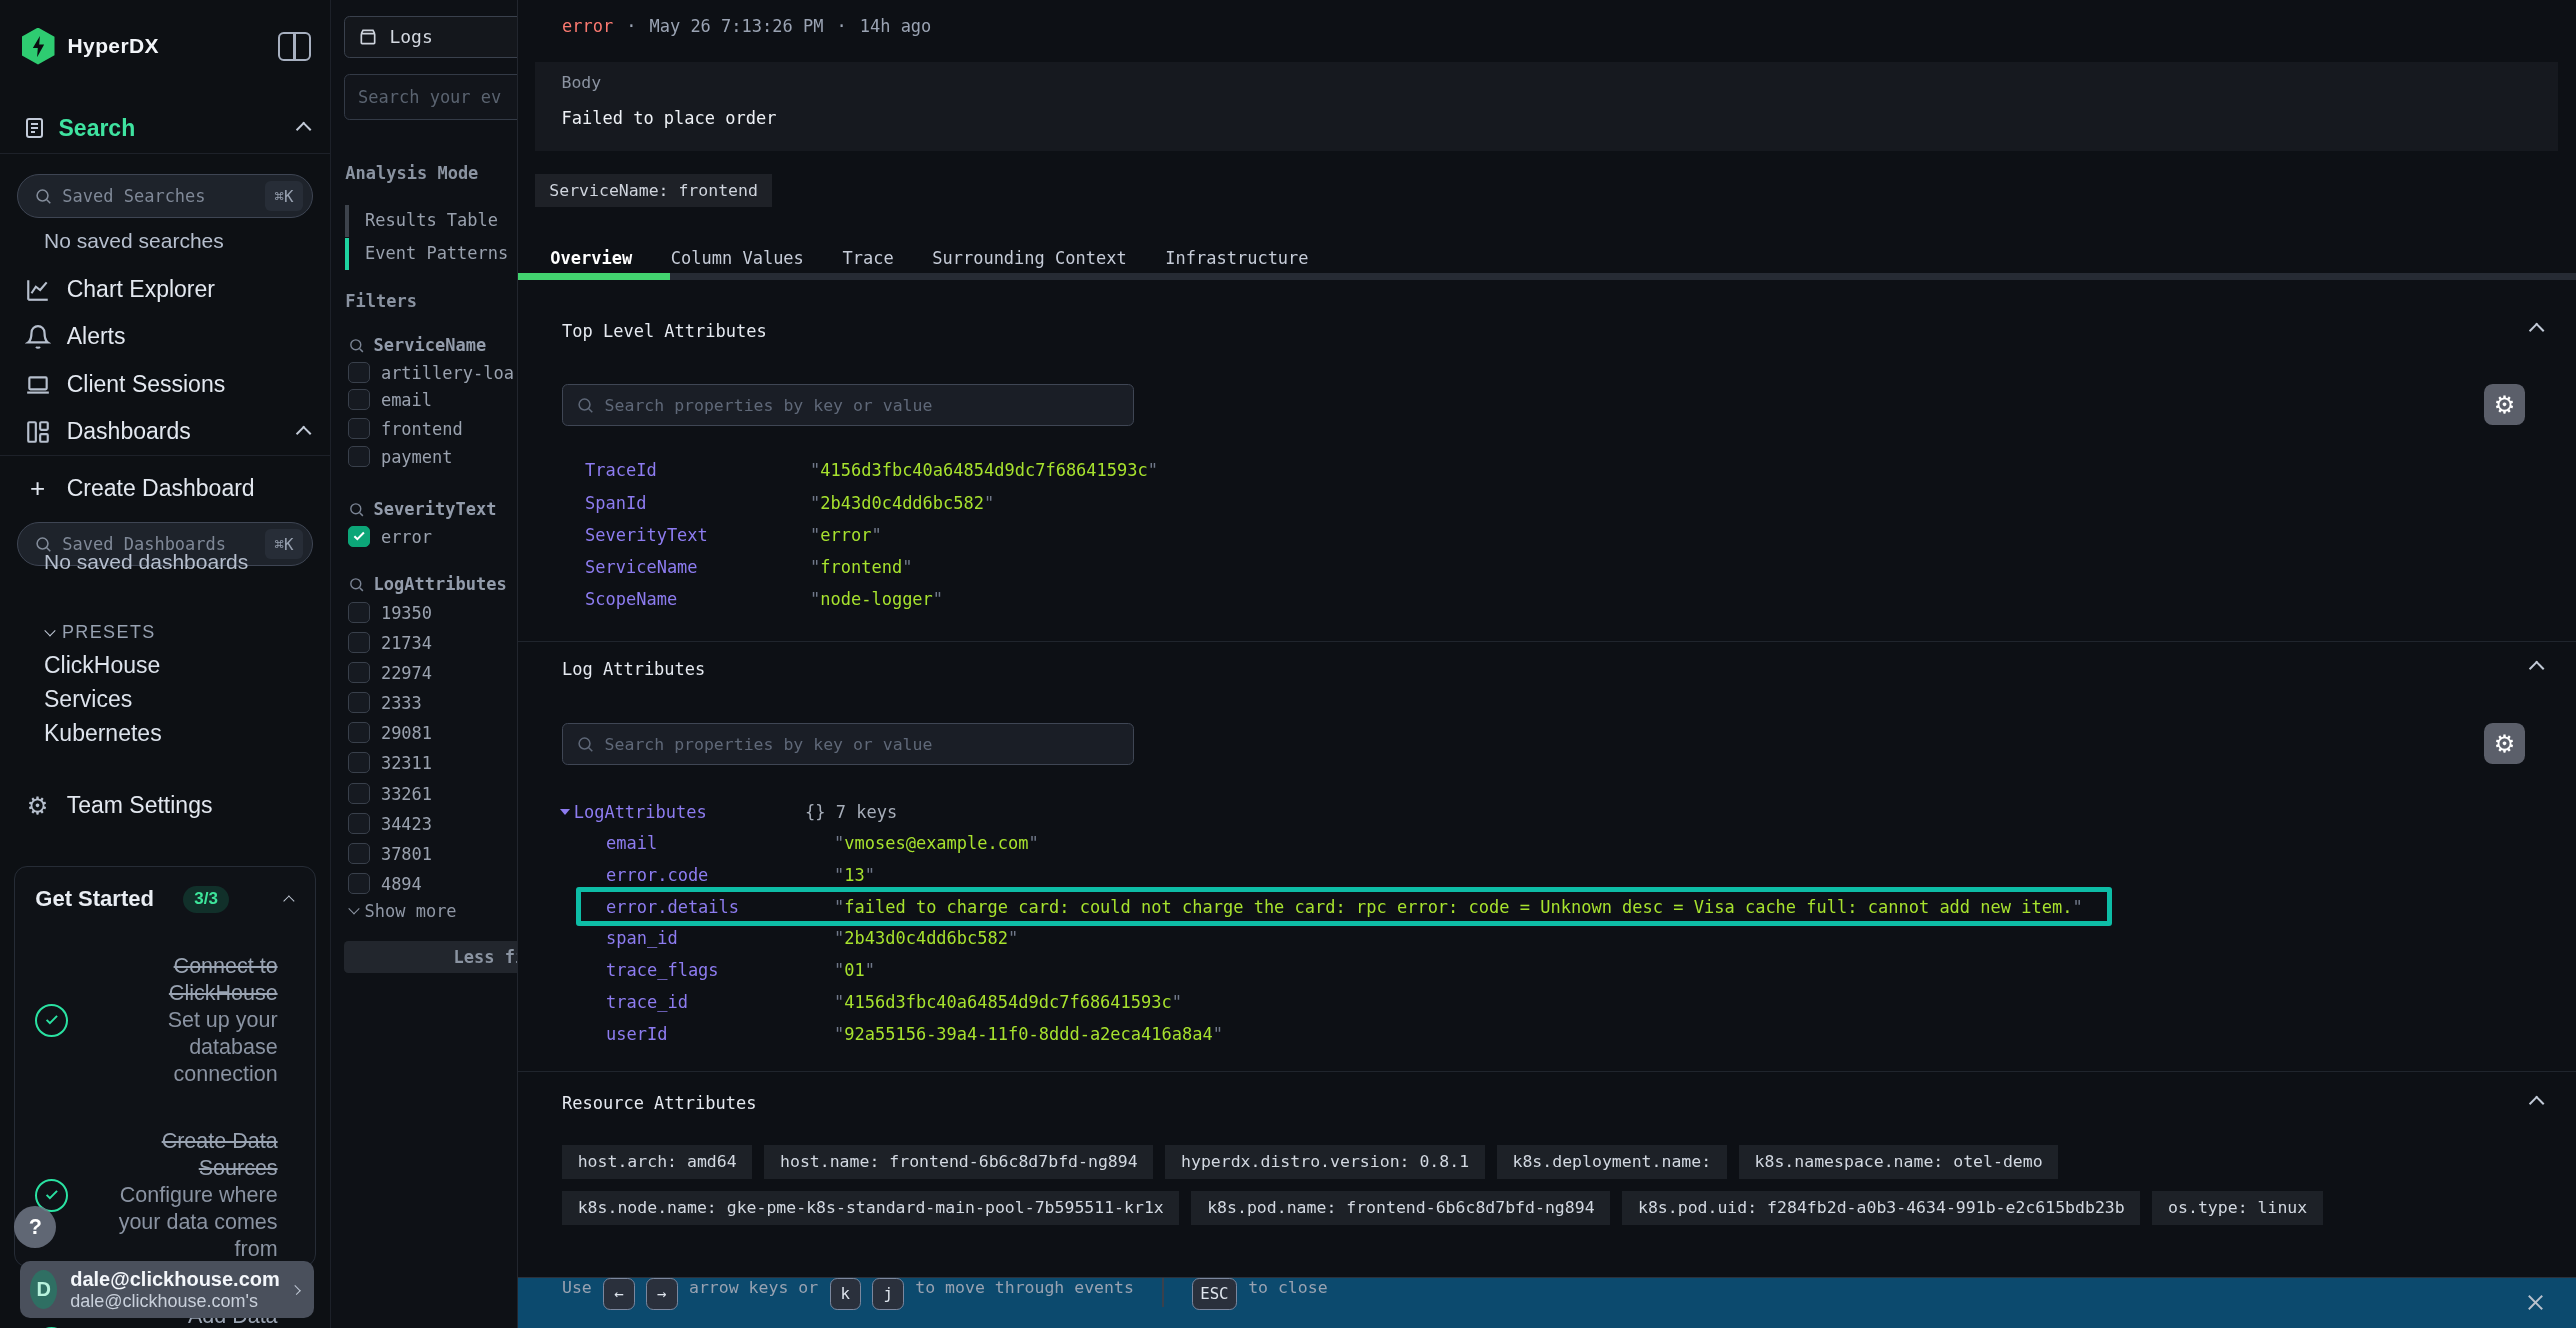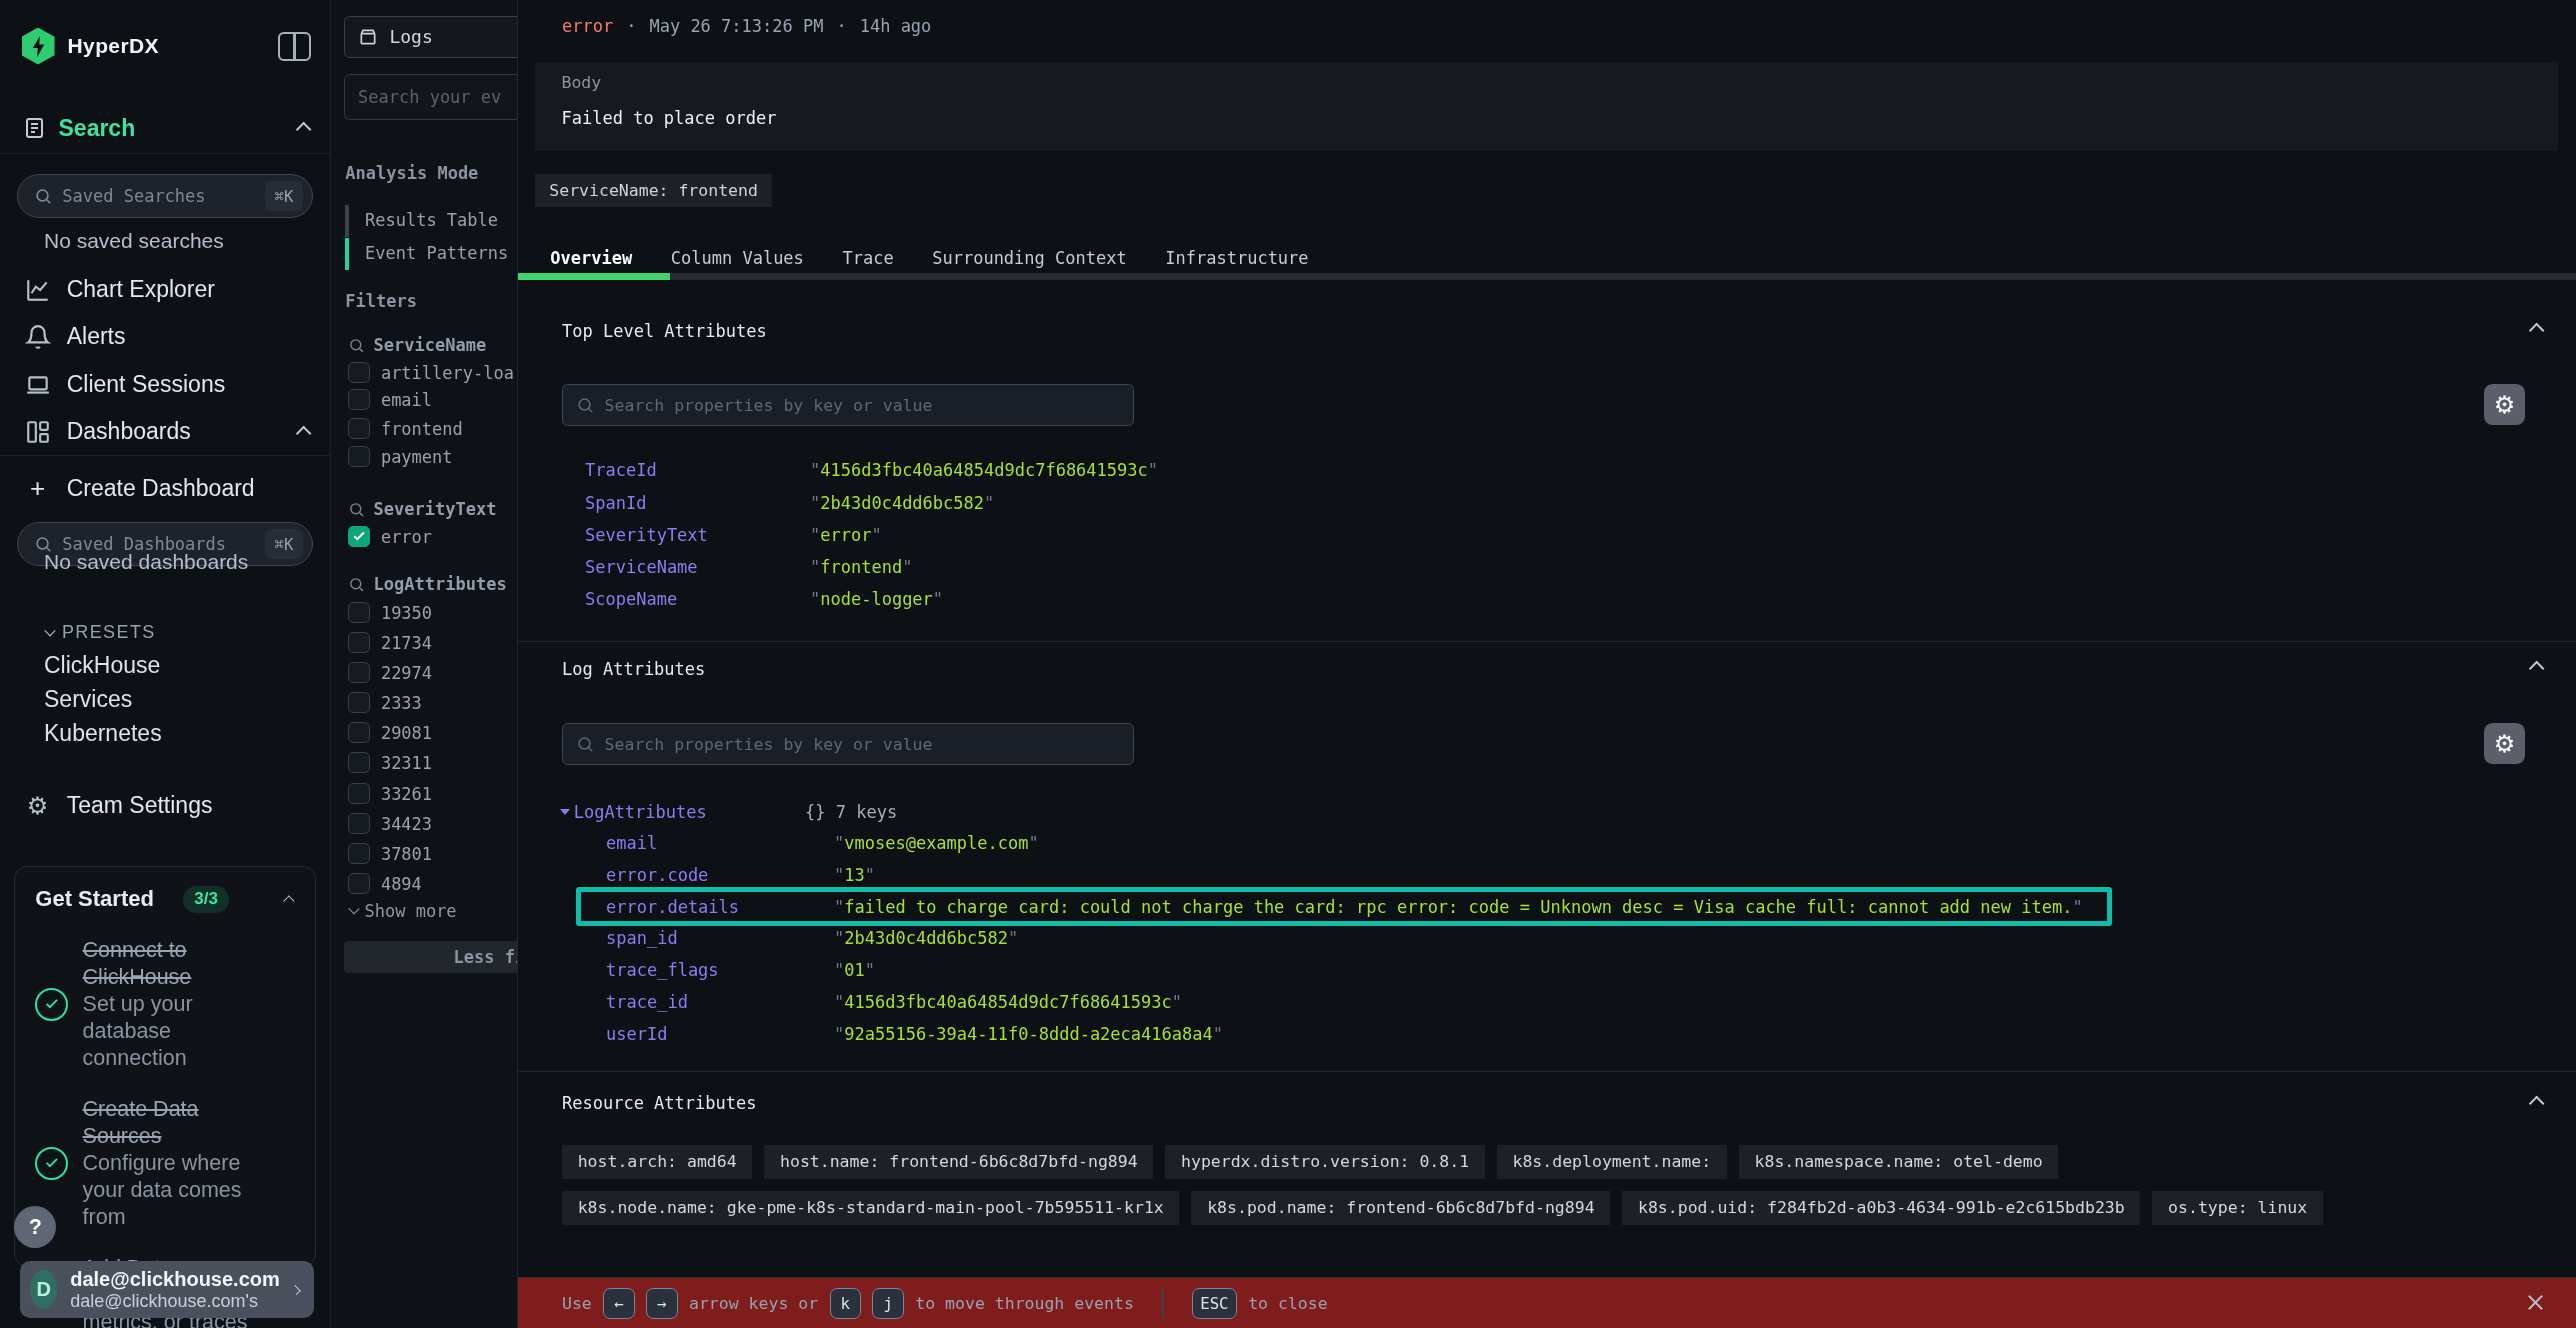--- a/index.html
+++ b/index.html
@@ -37,21 +37,21 @@
   .sb-nav-item{ position:absolute; left:24px; right:18.6px; height:47px; display:flex; align-items:center; gap:15.7px; font-size:23px; color:#e3e8f0; }
   .sb-nav-item .ic{ color:#b6bfcd; width:27px; display:flex; justify-content:center; }
   .sb-link{ position:absolute; left:44px; height:31.5px; display:flex; align-items:center; font-size:23px; color:#dde3ec; }
   .sb-presets{ position:absolute; left:44px; top:618px; height:29px; display:flex; align-items:center; gap:10px; font-size:18px; letter-spacing:1.4px; color:#97a1b1; }
   .gear-glyph{ font-family:"DejaVu Sans", sans-serif; }
 
   .gs-card{ position:absolute; left:14.3px; top:866px; width:302px; height:401px; background:#0f1217; border:1.4px solid #262c36; border-radius:13px; padding:18.6px 20px; }
   .gs-head{ display:flex; align-items:center; gap:29px; }
   .gs-title{ font-size:22px; font-weight:bold; color:#e9edf3; }
   .gs-badge{ background:#11302a; color:#3de59b; border-radius:715px; padding:3.6px 11.4px; font-size:17px; font-weight:bold; }
-  .gs-item{ display:flex; align-items:center; gap:14.3px; margin-top:24px; }
+  .gs-item{ display:flex; align-items:center; gap:14.3px; margin-top:40px;text-align:right; }
   .gs-check{ width:33px; height:33px; min-width:33px; border:2.1px solid #2ae2a2; border-radius:50%; display:flex; align-items:center; justify-content:center; color:#2ae2a2; }
   .gs-text{ width:195px; }
   .gs-item-title{ font-size:21.5px; color:#99a3b2; text-decoration:line-through; line-height:27px; }
   .gs-item-sub{ font-size:21.5px; color:#8a93a2; line-height:27px; }
 
   .help-fab{ position:absolute; left:14.3px; top:1206px; width:42px; height:42px; border-radius:50%; background:rgba(108,115,130,.88); color:#fff; font-size:21.5px; font-weight:bold; display:flex; align-items:center; justify-content:center; z-index:6; }
   .user-chip{ position:absolute; left:20px; right:15.7px; top:1261px; height:57px; background:#4a505c; border-radius:10px; display:flex; align-items:center; gap:13px; padding:0 15.7px 0 10px; z-index:7; }
   .avatar{ width:39px; height:39px; border-radius:50%; background:#2f6f63; color:#b8f2dd; font-size:20px; font-weight:bold; display:flex; align-items:center; justify-content:center; }
   .uc-name{ font-size:20px; font-weight:bold; color:#f3f6fa; line-height:24px; }
   .uc-sub{ font-size:18px; color:#c9d0db; line-height:21.5px; }
@@ -104,21 +104,21 @@
   .tree-root .k{ color:#8d7cf0; }
   .tree-root .meta{ color:#a7aeba; position:absolute; left:243px; white-space:nowrap; }
   .la-row{ position:absolute; height:31.5px; display:flex; align-items:center; font-size:17px; }
   .la-row .k{ position:absolute; left:88px; color:#8d7cf0; }
   .la-row .v{ position:absolute; left:316px; color:#a7e22e; white-space:nowrap; }
   .hl-box{ position:absolute; left:58px; top:887px; width:1536px; height:39px; border:5px solid #0dbda6; border-radius:2.9px; }
 
   .chips-row{ position:absolute; left:44px; right:14.3px; height:34px; display:flex; gap:12px; overflow:hidden; }
   .r-chip{ background:#1d2127; color:#d2d8e1; font-size:16.5px; height:34px; line-height:34px; padding:0 15.7px; white-space:nowrap; }
 
-  .ep-footer{ position:absolute; left:0; right:0; top:1277px; height:52px; background:#7f1d1d; border-top:1.4px solid #2b313b; display:flex; align-items:center; padding-left:44px; gap:11.4px; font-size:16.5px; color:#99a2b1; }
+  .ep-footer{ position:absolute; left:0; right:0; top:1277px; height:52px; background:#0c4a6e; border-top:1.4px solid #2b313b; display:flex; align-items:flex-start; padding-left:44px; gap:11.4px; font-size:16.5px; color:#99a2b1; }
   .kbd{ min-width:31.5px; height:31.5px; padding:0 7.2px; border:1.4px solid #7b879e; border-radius:7.2px; background:#2a303c; color:#dfe5ee; display:flex; align-items:center; justify-content:center; font-size:15.7px; }
   .ft-sep{ width:1.4px; height:29px; background:#3a414d; margin:0 17px; }
   .ft-close{ position:absolute; right:29px; top:13px; color:#b9c1cd; }
 </style>
 </head>
 <body>
 
 <div id="app">
 
   <aside class="sidebar">

